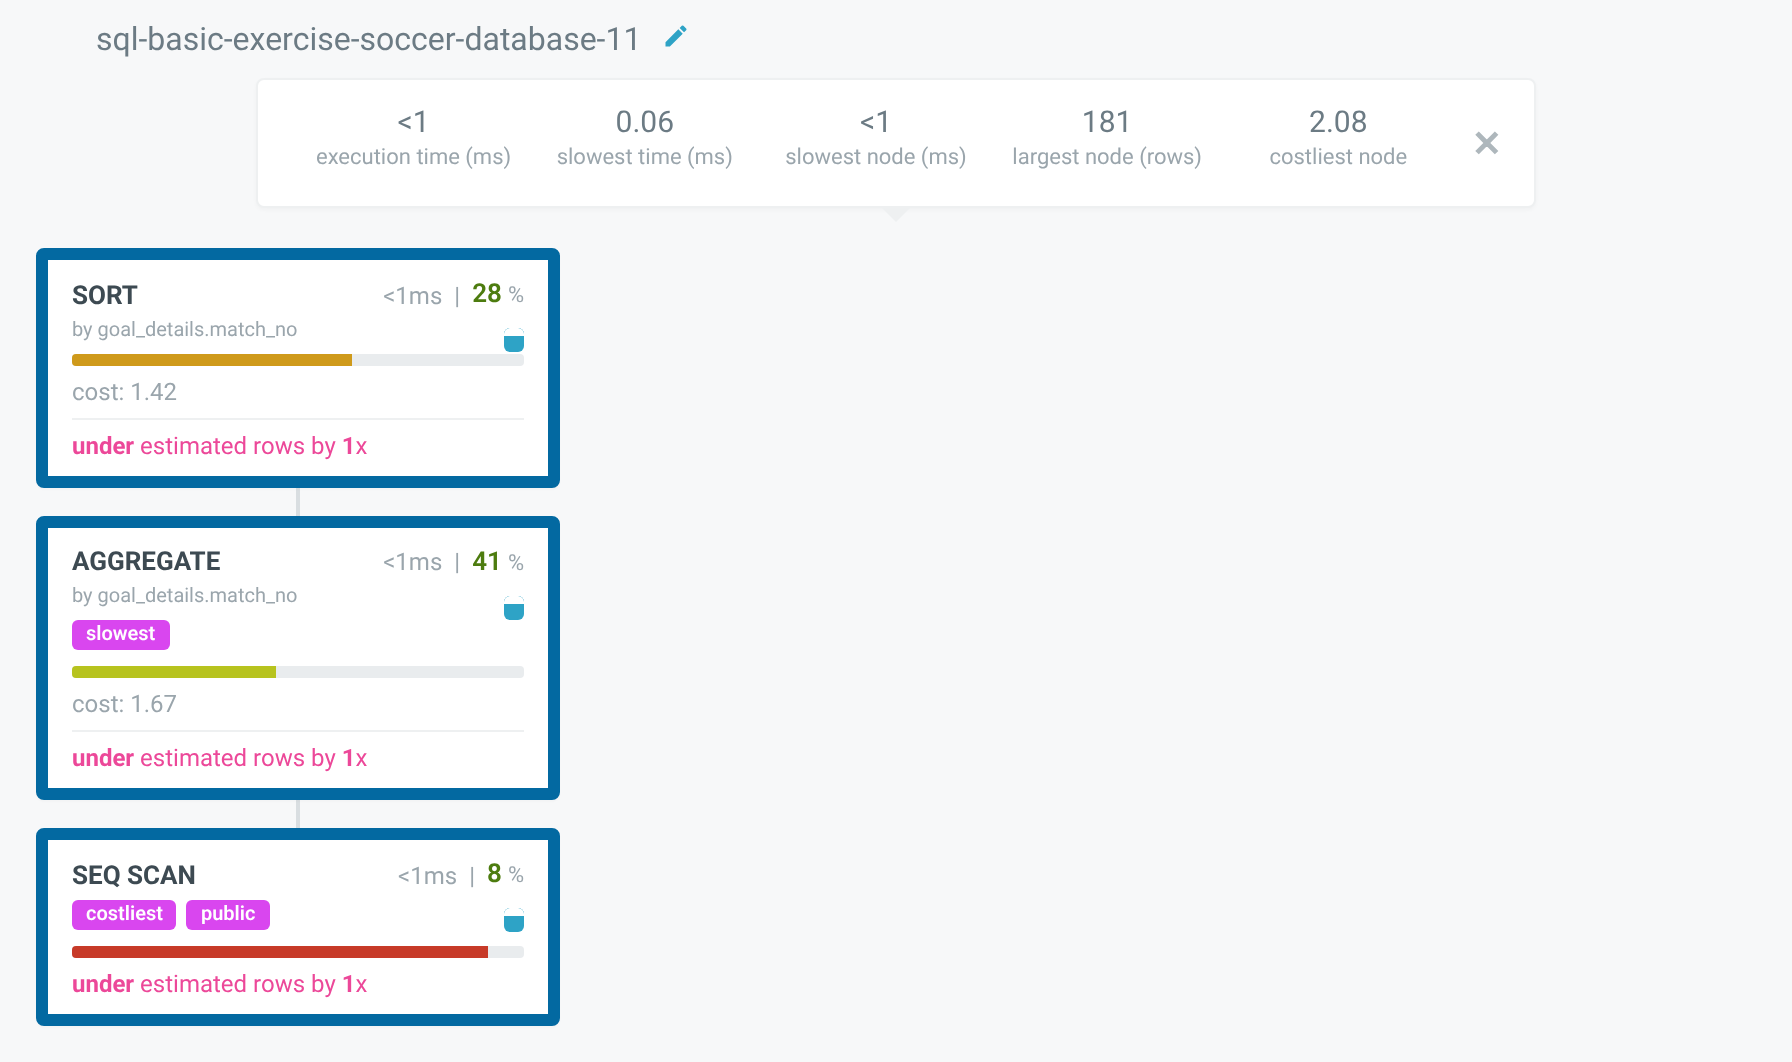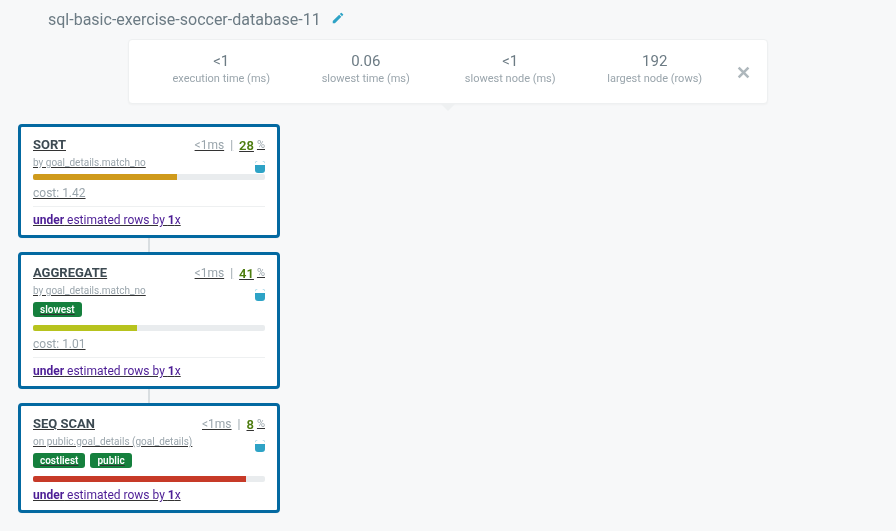--- a/index.html
+++ b/index.html
@@ -7,39 +7,39 @@
   .title-bar { padding: 10px 48px; display: flex; align-items: center; gap: 10px; color: #6c7b84; font-size: 16px; }
   .title-bar .pencil-icon { color: #2ea3c6; cursor: pointer; }
   .stats-bar { margin: 0 auto 20px auto; width: 640px; background: #fff; border-radius: 4px; border:1px solid #eef0f1; box-shadow: 0 1px 2px rgba(0,0,0,0.03); position: relative; display: flex; justify-content: space-around; padding: 12px 40px 18px 20px; }
   .stats-bar::after { content:""; position: absolute; bottom:-8px; left:50%; transform: translateX(-50%); width:0;height:0; border-left:8px solid transparent; border-right:8px solid transparent; border-top:8px solid #eef0f1; }
   .stat { text-align: center; min-width: 100px; }
   .stat-val { color:#6c7b84; font-size: 15px; }
   .stat-label { color:#9aa5ac; font-size:11px; margin-top:2px; }
   .close-x { position:absolute; right:16px; top:50%; transform:translateY(-50%); color:#aeb7bc; font-size:18px; font-weight:bold; cursor:pointer; }
   .nodes { margin-left: 18px; width: 262px; }
   .connector { height:14px; width:0; border-left:2px solid #d9dee1; margin-left:130px; }
-  .node-card { background:#fff; border:3px solid #0369a1; border-radius:4px; padding:10px 12px 8px 12px; margin-bottom:0; position:relative; box-shadow:0 1px 1px rgba(0,0,0,0.02);text-decoration:underline;}
+  .node-card { background:#fff; border:6px solid #0369a1; border-radius:4px; padding:10px 12px 8px 12px; margin-bottom:0; position:relative; box-shadow:0 1px 1px rgba(0,0,0,0.02);}
   .node-head { display:flex; align-items:baseline; justify-content:space-between; margin-bottom:4px; }
   .node-head .left { font-weight:700; color:#3d4a52; font-size:13px; }
-  .node-head .right { color:#9aa5ac; font-size:12px; display:flex; align-items:flex-start; gap:6px;}
+  .node-head .right { color:#9aa5ac; font-size:12px; display:flex; align-items:center; gap:6px;}
   .node-head .right .pct { color:#4d7c0f; font-weight:600; font-size:13px;}
   .node-head .right .pct-sm { color:#9aa5ac; font-weight:400; font-size:11px; margin-left:-3px;}
   .node-sub { color:#9aa5ac; font-size:10px; margin-bottom:6px; }
   .db-icon { position:absolute; right:12px; top:34px; width:10px; height:12px; }
   .db-icon::before { content:""; position:absolute; inset:0; background: linear-gradient(#2ea3c6,#2ea3c6); border-radius:3px; }
   .db-icon::after { content:""; position:absolute; left:0; right:0; top:0; height:4px; background:#2ea3c6; border-radius:3px 3px 0 0; box-shadow: 0 4px 0 0 #fff inset, 0 4px 0 0 #2ea3c6; }
   .badges { display:flex; gap:5px; margin-bottom:8px; }
-  .badge { background:#15803d; color:#fff; font-size:10px; padding:2px 7px; border-radius:3px; font-weight:600;text-align:right; }
+  .badge { background:#d946ef; color:#fff; font-size:10px; padding:2px 7px; border-radius:3px; font-weight:600;text-align:right; }
   .bar { height:6px; background:#e9ecee; border-radius:2px; overflow:hidden; margin-bottom:6px;}
   .bar-fill { height:100%; }
   .bar-orange { background:#cf9a1b; }
   .bar-olive { background:#b7c31e; }
   .bar-red { background:#c73a28; }
   .cost { color:#9aa5ac; font-size:12px; border-bottom:1px solid #eef0f1; padding-bottom:6px; margin-bottom:6px;}
-  .est { color:#4c1d95; font-size:12px; }
+  .est { color:#ec4899; font-size:12px; }
   .est b { font-weight:700; }
 </style>
 </head>
 <body>
 
 <div class="title-bar">
   <span>sql-basic-exercise-soccer-database-11</span>
   <span class="pencil-icon">
     <svg width="14" height="14" viewBox="0 0 24 24" fill="currentColor">
         <path d="M3 17.25V21h3.75l11-11-3.75-3.75-11 11zM20.71 7.04a1 1 0 0 0 0-1.41l-2.34-2.34a1 1 0 0 0-1.41 0l-1.83 1.83 3.75 3.75 1.83-1.83z"></path>
@@ -54,22 +54,26 @@
     </div>
   <div class="stat">
       <div class="stat-val">0.06</div>
       <div class="stat-label">slowest time (ms)</div>
     </div>
   <div class="stat">
       <div class="stat-val">&lt;1</div>
       <div class="stat-label">slowest node (ms)</div>
     </div>
   <div class="stat">
-      <div class="stat-val">192</div>
+      <div class="stat-val">181</div>
       <div class="stat-label">largest node (rows)</div>
+    </div>
+  <div class="stat">
+      <div class="stat-val">2.08</div>
+      <div class="stat-label">costliest node</div>
     </div>
   <span class="close-x">✕</span>
 </div>
 
 <div class="nodes" id="nodes-root">
     <div class="node-card">
       <div class="node-head">
         <span class="left">SORT</span>
         <span class="right">
           <span>&lt;1ms</span> 
@@ -98,35 +102,34 @@
         </span>
       </div>
       <div class="node-sub">by goal_details.match_no</div>
       <span class="db-icon"></span>
       <div class="badges">
         <span class="badge">slowest</span>
       </div>
       <div class="bar">
         <div class="bar-fill bar-olive" style="width:45%"></div>
       </div>
-      <div class="cost">cost: 1.01</div>
+      <div class="cost">cost: 1.67</div>
       <div class="est"><b>under</b> estimated rows by <b>1</b>x</div>
     </div>
     <div class="connector"></div>
     <div class="node-card">
       <div class="node-head">
         <span class="left">SEQ SCAN</span>
         <span class="right">
           <span>&lt;1ms</span> 
           <span>|</span> 
           <span class="pct">8</span>
           <span class="pct-sm"> %</span>
         </span>
       </div>
-      <div class="node-sub">on public.goal_details (goal_details)</div>
       <span class="db-icon"></span>
       <div class="badges">
         <span class="badge">costliest</span>
         <span class="badge">public</span>
       </div>
       <div class="bar">
         <div class="bar-fill bar-red" style="width:92%"></div>
       </div>
       <div class="est"><b>under</b> estimated rows by <b>1</b>x</div>
     </div>

